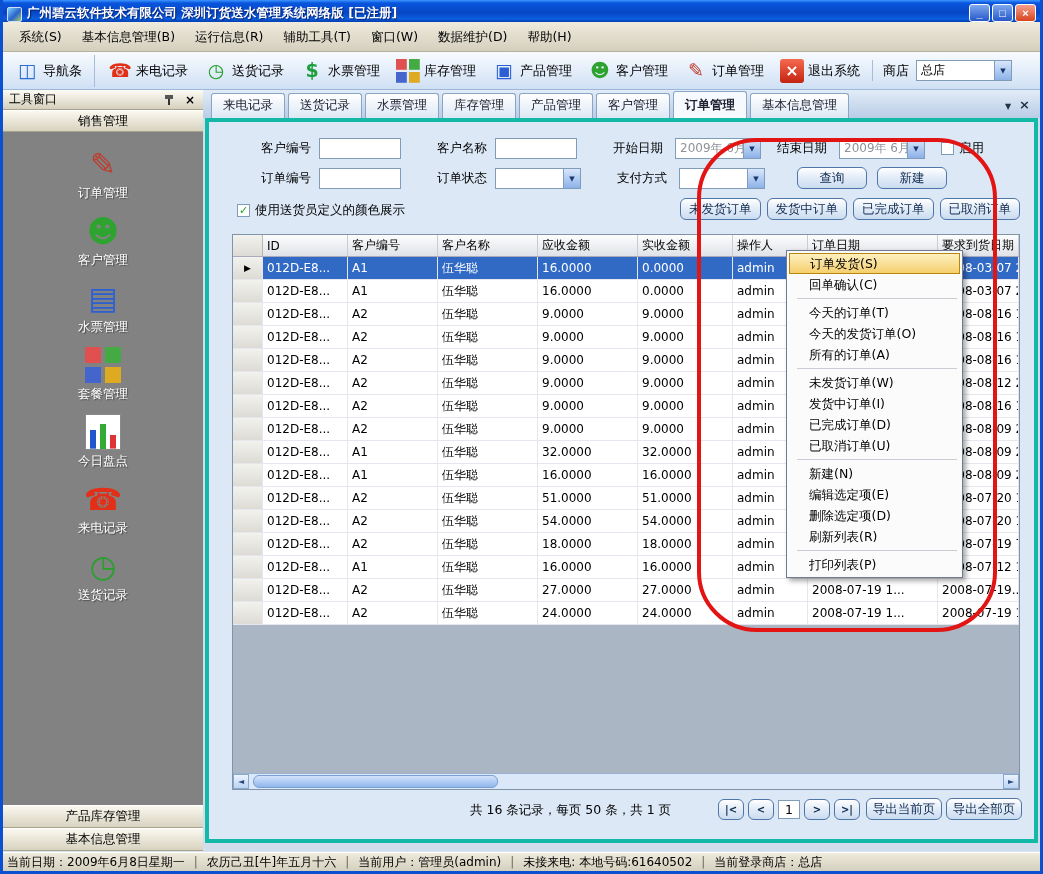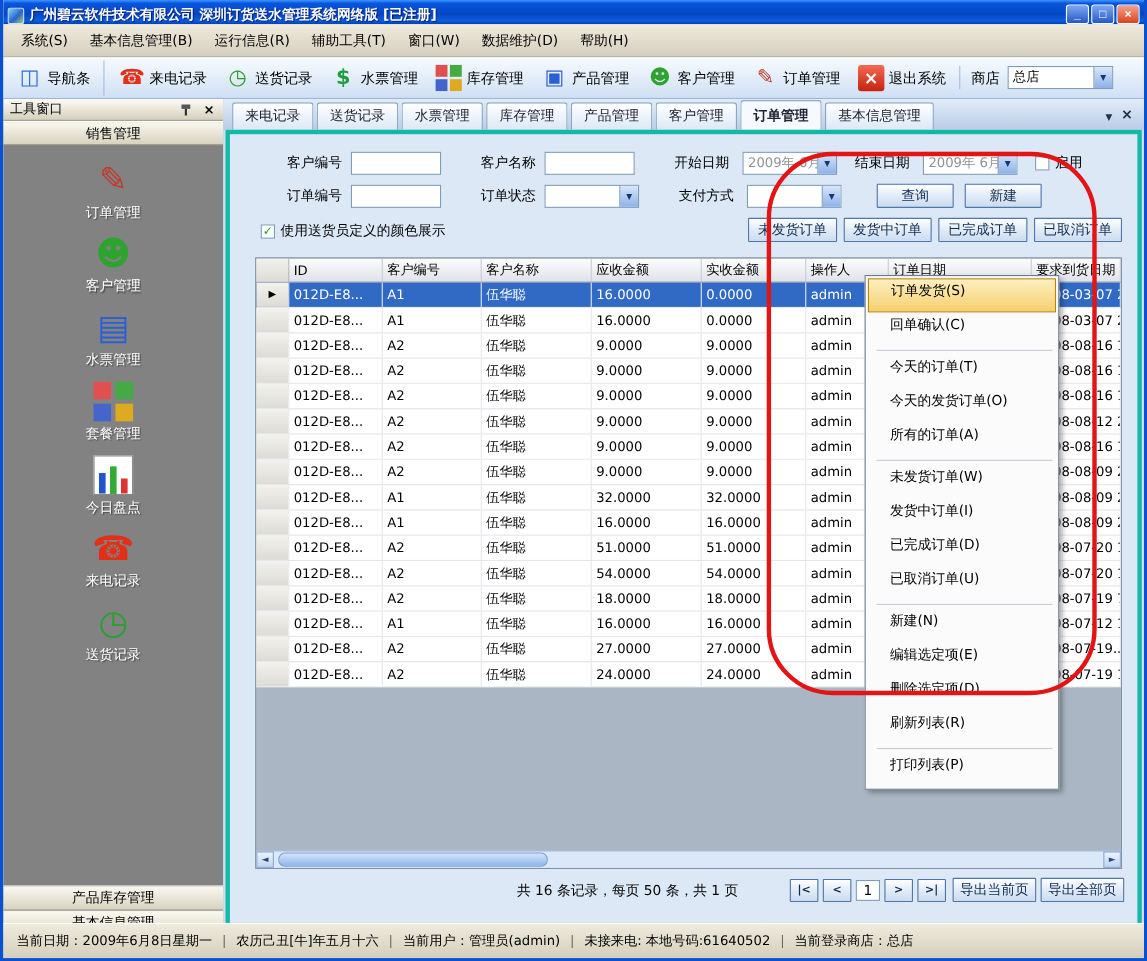--- a/index.html
+++ b/index.html
@@ -99,21 +99,21 @@
   .r2{top:46px;padding-left:52px}
   .r3{top:80px;padding-left:28px}
   .flabel{font-size:12.5px;white-space:nowrap}
   .w58{width:58px}.w62{width:62px}
   .finput{width:82px;height:21px;border:1px solid #7f9db9;background:#fff;font:12px "DejaVu Sans",sans-serif;padding:0 3px}
   .gap36{margin-right:36px}.gap16{margin-right:16px}
   .date-combo{width:86px}.state-combo{width:86px}
   .checkbox{width:13px;height:13px;background:#fff;border:1px solid #7f9db9;display:inline-flex;align-items:center;justify-content:center;cursor:pointer;flex:none}
   .checkbox.checked::before{content:"✓";color:#1ea11e;font-size:11px;font-weight:bold}
   .cb-label{margin-left:5px;font-size:12.5px;white-space:nowrap;cursor:default}
-  .xp-btn{height:22px;background:linear-gradient(#ffffff,#e4edf8 45%,#cbdcf0);border:1px solid #4f76a8;border-radius:1px;
+  .xp-btn{height:22px;background:linear-gradient(#ffffff,#e4edf8 45%,#cbdcf0);border:1px solid #4f76a8;border-radius:6px;
     font:12.5px "DejaVu Sans",sans-serif;color:#102a50;padding:0 8px;cursor:pointer;white-space:nowrap}
   .query-btn{position:absolute;left:588px;top:-1px;width:70px}
   .new-btn{position:absolute;left:668px;top:-1px;width:70px}
   .status-btns{position:absolute;top:76px;right:14px;display:flex;gap:6px}
 
   
   .grid{position:absolute;left:23px;top:112px;width:788px;height:556px;background:#aab6c3;border:1px solid #8094a8;display:flex;flex-direction:column;overflow:hidden}
   .grid-header{display:flex;height:22px;background:linear-gradient(#fdfdfd,#dfe2e8);border-bottom:1px solid #aab;flex:none}
   .hc{display:flex;align-items:center;padding:0 4px;border-right:1px solid #c6cdd6;font-size:12px;overflow:hidden;white-space:nowrap;cursor:pointer}
   .ghdr-corner,.rh{width:30px;flex:none;background:linear-gradient(#f2f2ee,#dddbd4);border-right:1px solid #b8b8b0}
@@ -138,28 +138,28 @@
   .pagination{position:absolute;left:23px;top:676px;width:788px;height:26px;font-size:12.5px}
   .pg-summary{position:absolute;left:238px;top:4px;white-space:nowrap}
   .pg-nav{position:absolute;left:486px;top:1px;display:flex;gap:4px;align-items:center}
   .pg-btn{width:26px;padding:0;height:21px;font-size:10px;font-weight:bold}
   .pg-current{width:22px;height:19px;background:#fff;border:1px solid #7f9db9;display:inline-flex;align-items:center;justify-content:center;cursor:text}
   .export-btn{position:absolute;top:0;width:76px;padding:0}
   .export-current{left:634px}
   .export-all{left:714px}
 
   
-  .statusbar{position:absolute;left:0;bottom:0;width:100%;height:32px;display:flex;align-items:center;padding:0 12px;
+  .statusbar{position:absolute;left:0;bottom:0;width:100%;height:19px;display:flex;align-items:center;padding:0 4px;
     background:linear-gradient(#efebdd,#d4cfbd);border-top:1px solid #fff;font-size:12px;white-space:nowrap;overflow:hidden}
   .sb-seg+.sb-seg::before{content:"|";margin:0 9px;color:#6e6a5c}
 
   
   .ctx-menu{position:absolute;left:783px;top:250px;width:177px;background:#fbfbfb;border:1px solid #6e7c92;
     box-shadow:3px 3px 5px rgba(0,0,0,.35);padding:2px;z-index:40}
-  .ctx-item{height:31px;line-height:21px;padding-left:20px;font-size:12.5px;cursor:pointer;overflow:hidden;white-space:nowrap}
+  .ctx-item{height:21px;line-height:21px;padding-left:20px;font-size:12.5px;cursor:pointer;overflow:hidden;white-space:nowrap}
   .ctx-item.highlighted{background:linear-gradient(#fdf0c0,#f6cf6e);border:1px solid #b8860b;line-height:19px}
   .ctx-item.separator{height:0;border-top:1px solid #c9ccd3;margin:3px 3px 3px 8px;padding:0}
 
   
   .annotation{position:absolute;left:694px;top:138px;width:300px;height:494px;border:4px solid #e21414;border-radius:60px;z-index:50;pointer-events:none}
 </style>
 </head>
 <body>
 
 <div class="window">

